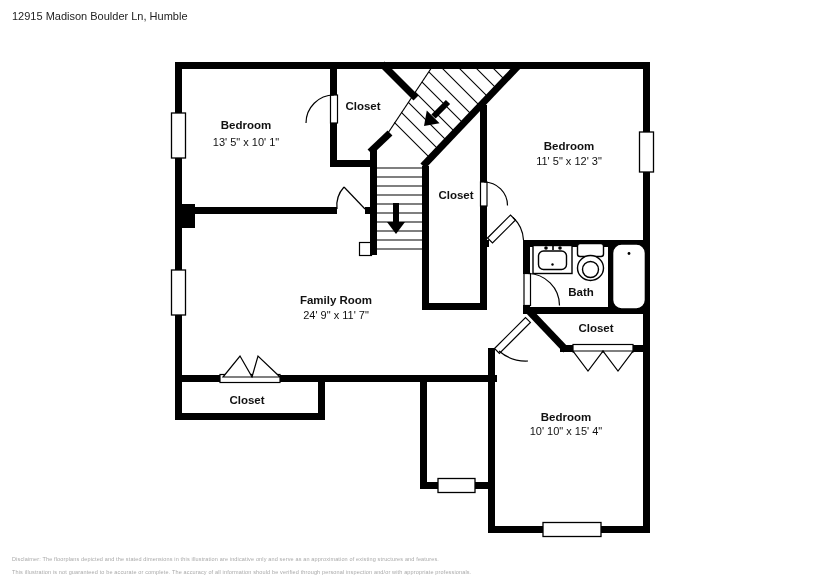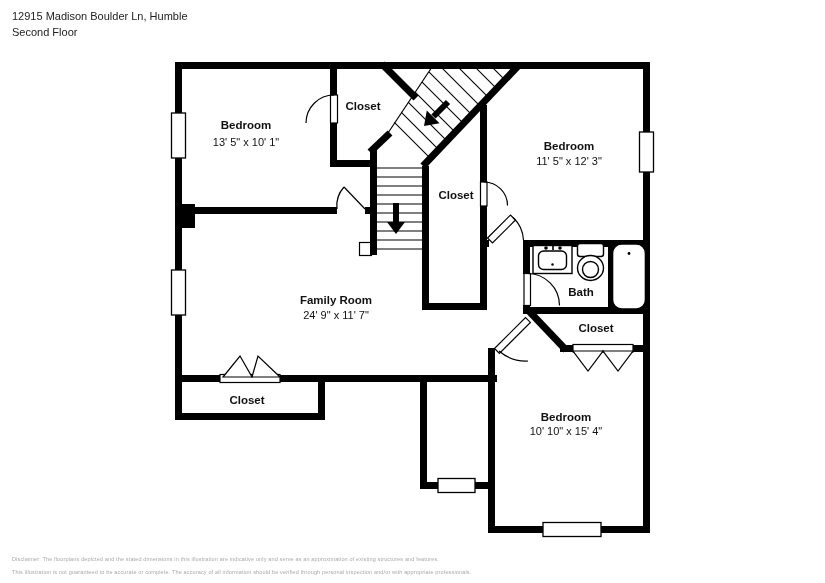--- a/index.html
+++ b/index.html
@@ -50,21 +50,20 @@
   .room-name { font: 700 11.5px "Liberation Sans", sans-serif; fill: #111111; text-anchor: middle; }
   .room-dims { font: 400 11px "Liberation Sans", sans-serif; fill: #111111; text-anchor: middle; }
 </style>
 </head>
 <body>
 
 <div class="page">
 
   <div class="header">
     <div>12915 Madison Boulder Ln, Humble</div>
-    <div>Second Floor</div>
   </div>
 
   <svg class="plan-svg" width="825" height="583" viewBox="0 0 825 583">
 
     <defs>
       <clipPath id="upper-flight-clip">
         <polygon points="433,66 519,66 424,164 387,133"></polygon>
       </clipPath>
     </defs>
 

